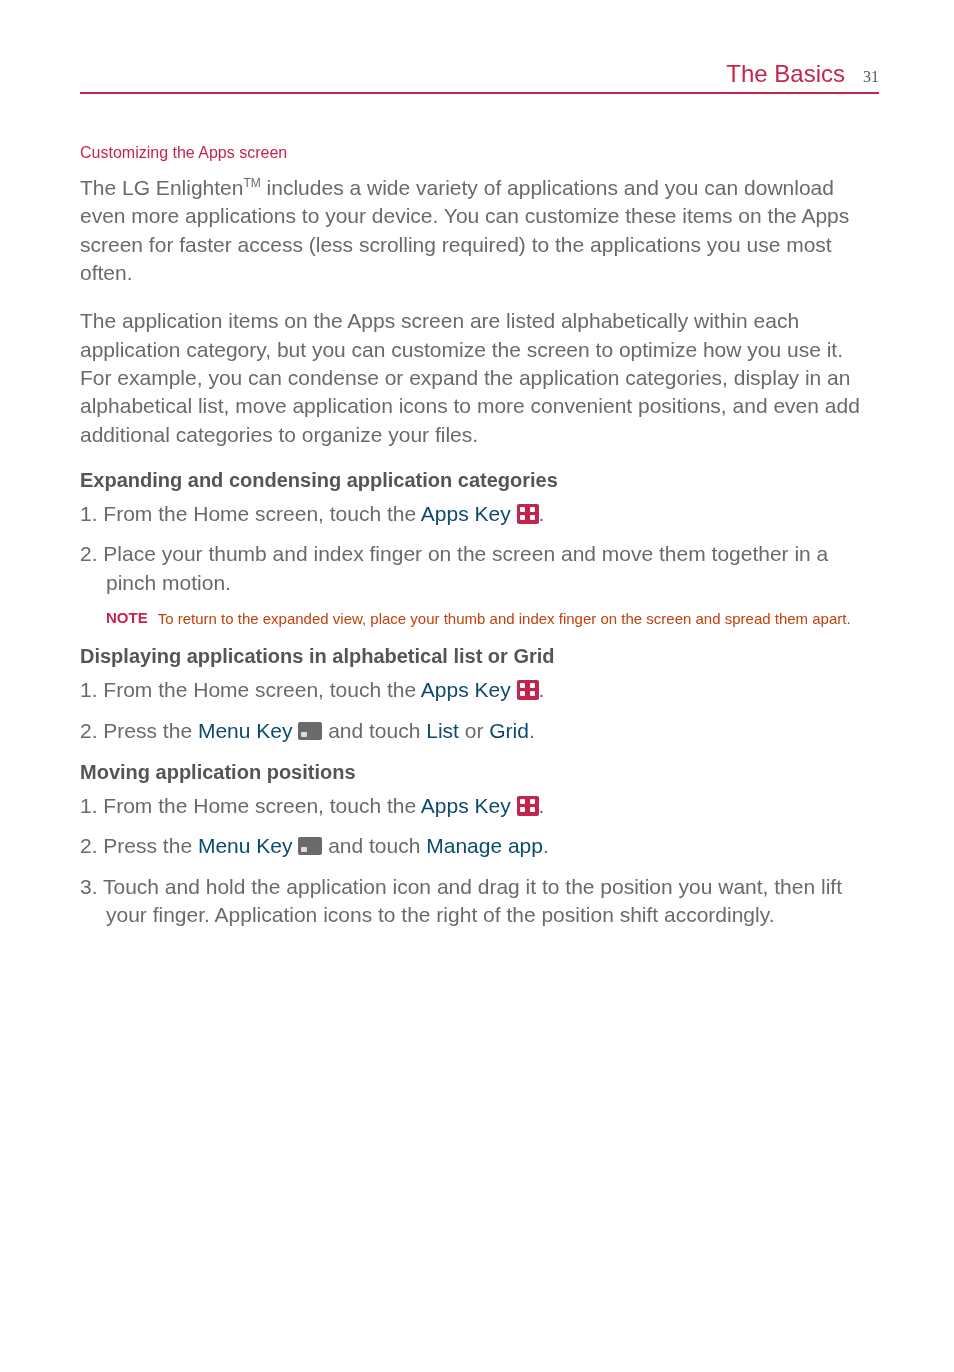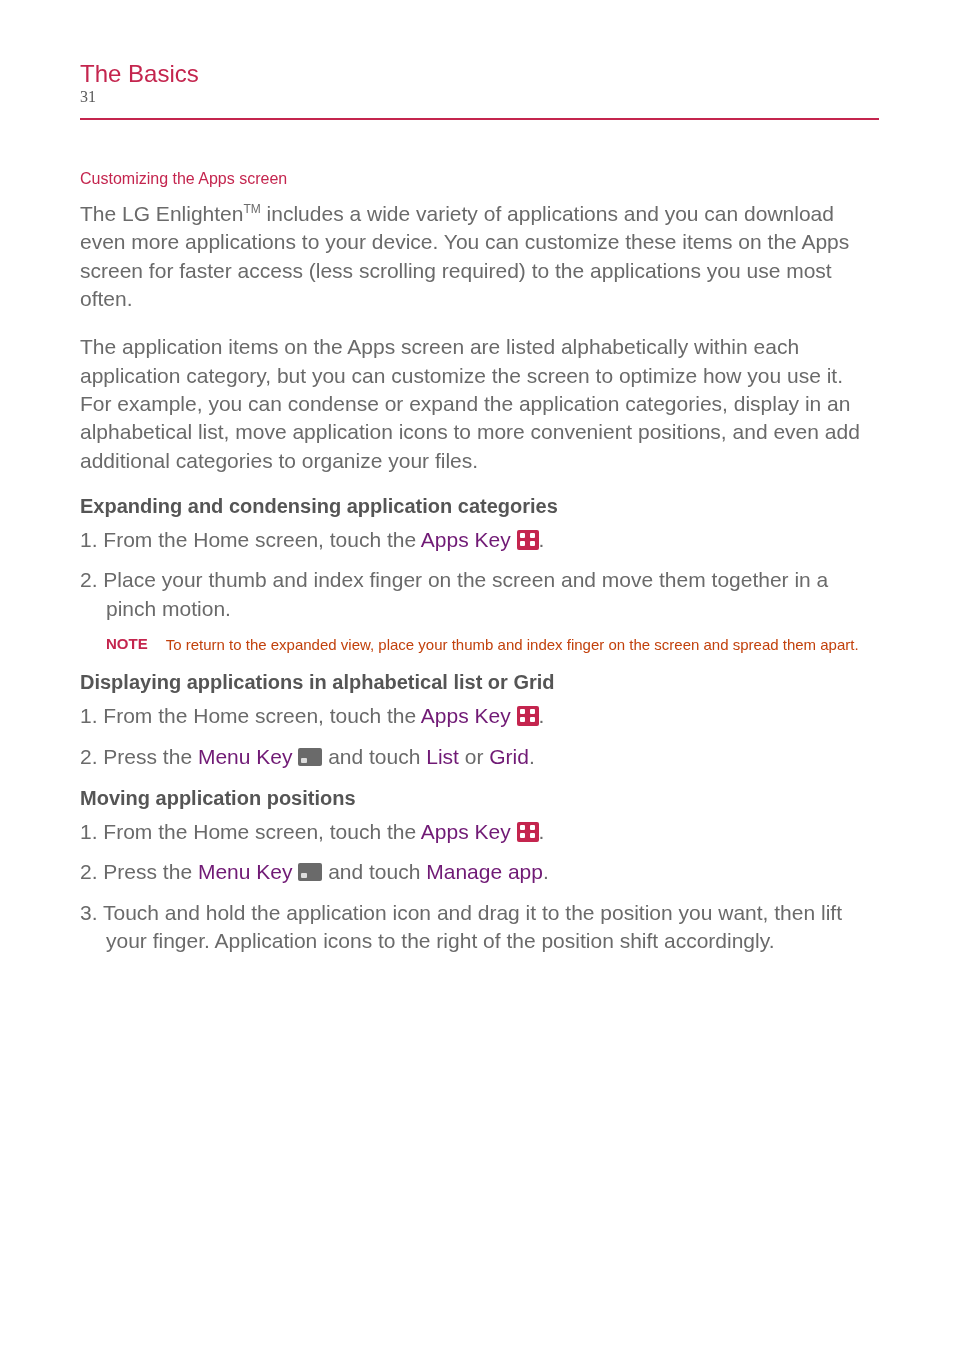--- a/index.html
+++ b/index.html
@@ -14,23 +14,22 @@
       font-family: Arial, Helvetica, sans-serif;
       color: #5a5a5a;
       padding: 60px 75px 60px 80px;
       position: relative;
     }
     .header {
       display: flex;
       justify-content: flex-end;
       align-items: baseline;
       border-bottom: 2px solid #c4254e;
-      padding-bottom: 12px;
+      padding-bottom: 4px;
       margin-bottom: 50px;
-      flex-direction: column;
     }
     .header-title {
       color: #c4254e;
       font-size: 24px;
       font-weight: normal;
       margin-right: 18px;
     }
     .page-number {
       color: #5a5a5a;
       font-size: 16px;
@@ -60,32 +59,31 @@
       line-height: 1.35;
       color: #6a6a6a;
       margin-bottom: 12px;
       padding-left: 26px;
       text-indent: -26px;
     }
     .list-item-text {
       text-indent: 0;
     }
     .semibold {
-      color: #701a75;
+      color: #0c4a6e;
     }
     .sup {
       font-size: 12px;
       vertical-align: super;
     }
     .note-container {
       display: flex;
       margin-bottom: 16px;
       padding-left: 26px;
       margin-top: 0;
-      gap: 8px;
     }
     .note-label {
       color: #c4254e;
       font-weight: bold;
       font-size: 15px;
       margin-right: 10px;
       flex-shrink: 0;
     }
     .note-text {
       color: #c2410c;

